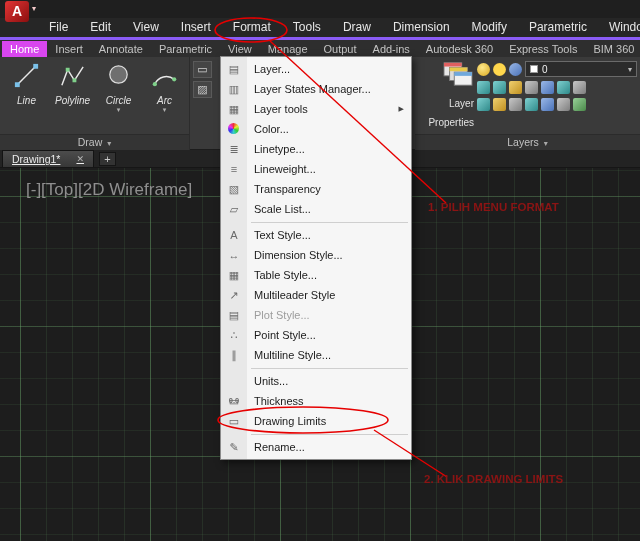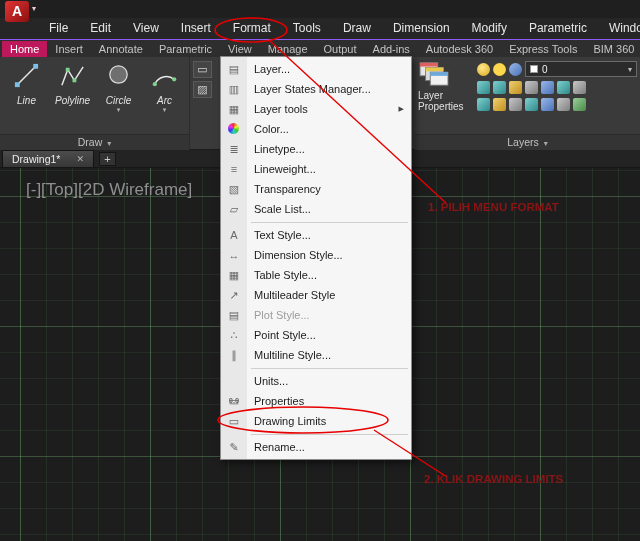--- a/index.html
+++ b/index.html
@@ -13,29 +13,29 @@
   .titlebar { position:absolute; left:0; top:0; width:640px; height:18px;
     background: linear-gradient(var(--titlebar), #a50f0f); }
   .app-logo { position:absolute; left:5px; top:1px; width:24px; height:21px; z-index:6;
     background: linear-gradient(135deg,#e23535,#8c0f0f); border-radius:3px;
     color:#fff; font-weight:bold; font-size:14px; text-align:center; line-height:21px; }
   .logo-caret { position:absolute; left:32px; top:4px; color:#f3caca; font-size:8px; z-index:6; }
   .win-title { position:absolute; left:388px; top:3px; font-size:11px; color:#ffffff; white-space:pre; }
 
   
   .menubar { position:absolute; left:0; top:18px; width:640px; height:22px;
-    background:#262626; border-bottom:1px solid #8b5cf6;
+    background:#262626; border-bottom:3px solid #8b5cf6;
     display:flex; align-items:center; padding-left:38px; }
   .menu-item { padding:0 11px; font-size:12px; color:#e6e6e6; line-height:21px; cursor:default; }
 
   
   .tabrow { position:absolute; left:0; top:40px; width:640px; height:17px;
     background:#2e2e2e; display:flex; align-items:flex-end; padding-left:2px; }
   .ribbon-tab { padding:2px 8px 2px; font-size:11px; color:#c4c4c4; white-space:nowrap; }
-  .ribbon-tab.active { background:#be185d; color:#ffffff; }
+  .ribbon-tab.active { background:#d946ef; color:#ffffff; }
 
   
   .ribbon { position:absolute; left:0; top:57px; width:640px; height:93px;
     background:#3a3a3a; border-bottom:1px solid #1c1c1c; }
   .panel-label { position:absolute; bottom:0; left:0; width:100%; height:16px;
     background:#343434; border-top:1px solid #2b2b2b;
     color:#c2c2c2; font-size:10.5px; line-height:15px; text-align:center; }
   .panel-label::after { content:"▾"; font-size:8px; margin-left:5px; color:#a8a8a8; }
 
   .draw-panel { position:absolute; left:0; top:0; width:190px; height:93px; border-right:1px solid #2c2c2c; }
@@ -46,22 +46,22 @@
   .tool .tcaret { font-size:7px; color:#b0b0b0; line-height:7px; }
 
   .mini-col { position:absolute; left:193px; top:4px; width:24px; display:flex; flex-direction:column; gap:3px; }
   .mini { width:19px; height:17px; border:1px solid #5a5a5a; background:#454545; color:#cfcfcf;
     font-size:11px; text-align:center; line-height:15px; }
   .g-rect::before { content:"▭"; }
   .g-hatch::before { content:"▨"; }
 
   .layers-panel { position:absolute; left:415px; top:0; width:225px; height:93px; }
   .layers-panel .panel-label { width:225px; }
-  .layer-props { position:absolute; left:3px; top:3px; width:56px; text-align:left;
-    color:#e2e2e2; font-size:10px; line-height:11px; }
+  .layer-props { position:absolute; left:3px; top:3px; width:56px; text-align:right;
+    color:#e2e2e2; font-size:10px; line-height:19px; }
   .layer-props svg { width:32px; height:28px; }
   .layer-rows { position:absolute; left:62px; top:4px; right:3px; }
   .lrow { display:flex; align-items:center; margin-bottom:4px; }
   .ic { width:13px; height:13px; border-radius:2px; display:inline-block; margin-right:3px; flex:none; }
   .round { border-radius:50%; }
   .c-bulb  { background: radial-gradient(circle at 40% 35%, #ffe98a, #d9a81e); }
   .c-sun   { background: radial-gradient(circle at 50% 50%, #ffd74d 60%, #b8892a); }
   .c-teal  { background: linear-gradient(135deg,#7fd0d0,#2f8a8a); }
   .c-yellow{ background: linear-gradient(135deg,#f0d070,#c09020); }
   .c-gray  { background: linear-gradient(135deg,#c8c8c8,#7e7e7e); }
@@ -70,21 +70,21 @@
   .layer-combo { flex:1; height:16px; background:#2b2b2b; border:1px solid #6a6a6a;
     display:flex; align-items:center; gap:4px; padding:0 4px; color:#efefef; font-size:10px; }
   .swatch { width:8px; height:8px; background:#ffffff; border:1px solid #999; flex:none; }
   .layer-combo::after { content:"▾"; margin-left:auto; font-size:8px; color:#bbb; }
 
   
   .filetabs { position:absolute; left:0; top:150px; width:640px; height:18px;
     background:#232323; border-bottom:1px solid #161616; display:flex; align-items:flex-end; padding-left:2px; }
   .filetab { height:17px; background:linear-gradient(#4c4c4c,#373737); color:#ececec;
     font-size:10.5px; display:flex; align-items:center; padding:0 9px; gap:16px;
-    border:1px solid #141414; border-bottom:none; }
+    border:1px solid #141414; border-bottom:none;text-decoration:underline; }
   .close-x { color:#b5b5b5; font-size:9px; }
   .newtab { width:17px; height:14px; margin-left:5px; margin-bottom:1px; background:#333;
     border:1px solid #151515; color:#cccccc; font-size:11px; line-height:12px; text-align:center; }
 
   
   .canvas { position:absolute; left:0; top:168px; width:640px; height:373px;
     background-color:#1d1d1d;
     background-image:
       linear-gradient(to right,  rgba(110,170,110,0.38) 1px, transparent 1px),
       linear-gradient(to bottom, rgba(110,170,110,0.30) 1px, transparent 1px),
@@ -400,21 +400,21 @@
         <span>Multiline Style...</span>
       </div>
     <div class="menu-sep"></div>
       <div class="mi">
         <span class="mi-icon small-text">0.0</span>
         <span>Units...</span>
       </div>
 
       <div class="mi">
         <span class="mi-icon">▭</span>
-        <span>Properties</span>
+        <span>Thickness</span>
       </div>
 
       <div class="mi">
         <span class="mi-icon">▭</span>
         <span>Drawing Limits</span>
       </div>
     <div class="menu-sep"></div>
       <div class="mi">
         <span class="mi-icon">✎</span>
         <span>Rename...</span>

